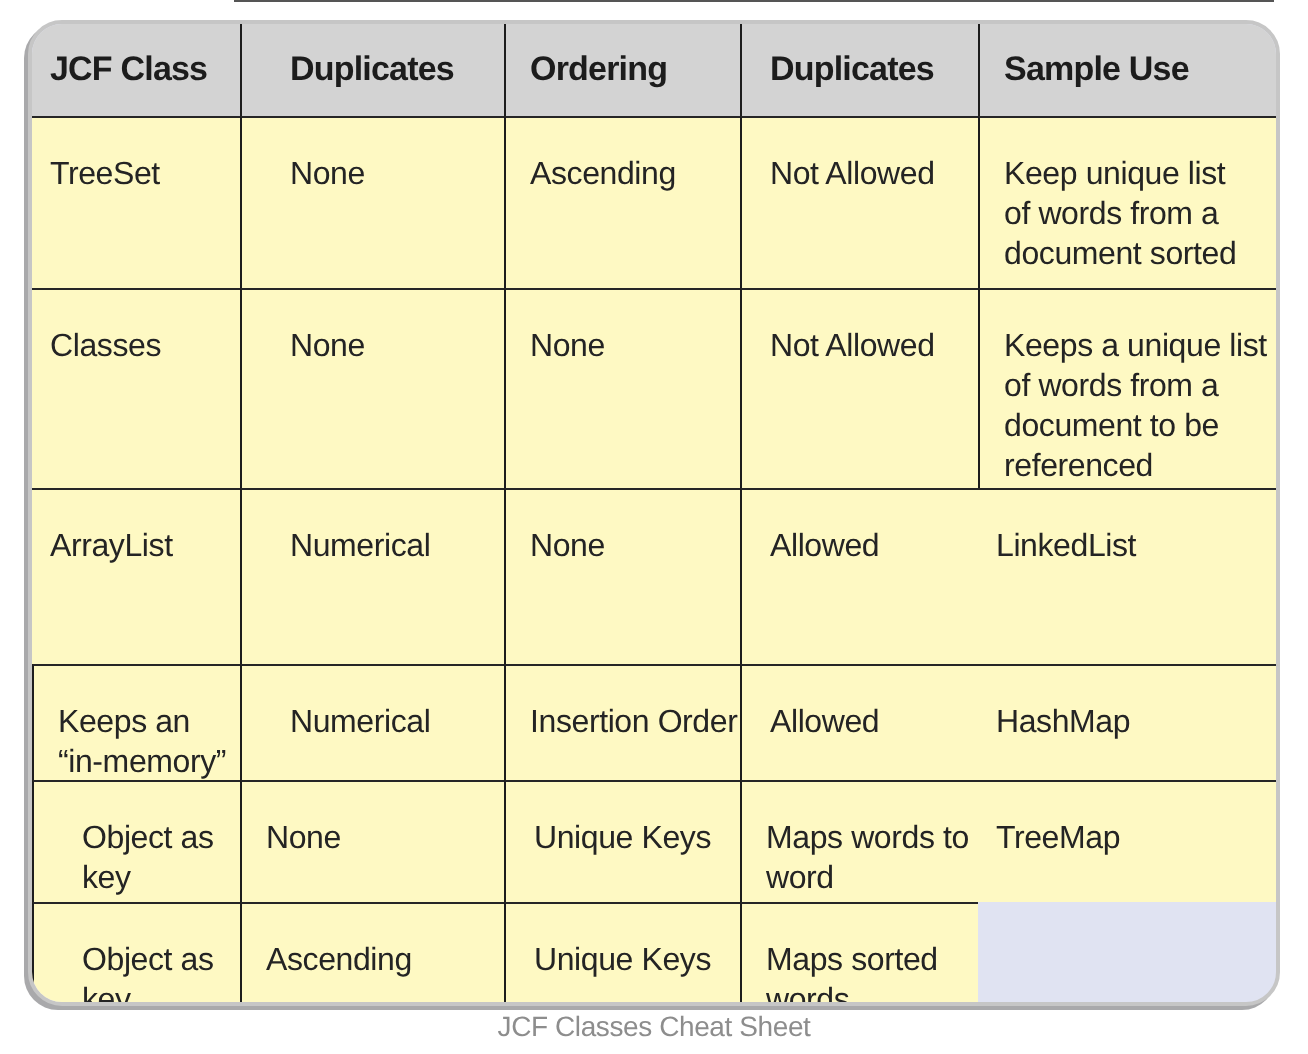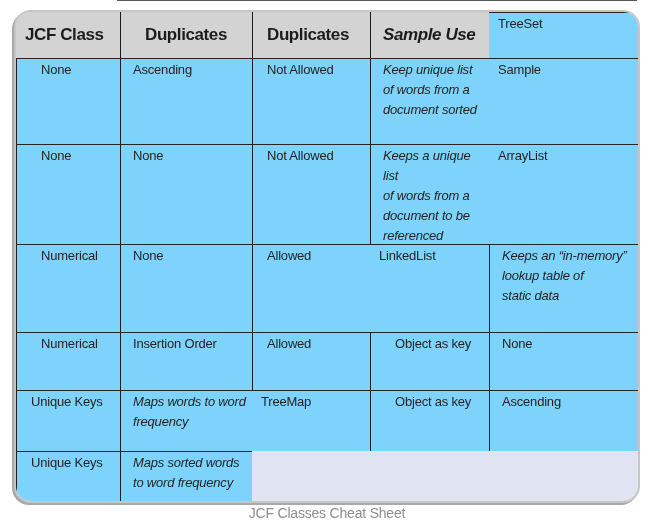--- a/index.html
+++ b/index.html
@@ -23,66 +23,67 @@
     box-shadow: -2px 2px 0 #a9a9ab;
     overflow: hidden;
   }
 
   .grid {
     display: grid; width: 622px; height: 489px;
     grid-template-columns: 104px 132px 118px 119px 149px;
     grid-template-rows: 46px 86px 100px 88px 58px 61px 50px;
   }
 
-  .cell { background: #7dd3fc; color: #242424; font-size: 13px; line-height: 20px;
-          letter-spacing: -0.2px; padding-top: 1px; white-space: pre-line; }
+  .cell { background: #fef9c3; color: #242424; font-size: 16px; line-height: 20px;
+          letter-spacing: -0.2px; padding-top: 19px; white-space: pre-line; }
   .th   { background: #d3d3d3; color: #1c1c1c; font-weight: bold; font-size: 17px;
           letter-spacing: -0.4px; display: flex; align-items: center; padding-top: 0;
           white-space: nowrap; }
 
   
   .vline { border-left: 1.4px solid #1d1d1d; }
   
   .hline { border-top: 1.4px solid #262626; }
 
   
   .c1 { padding-left: 9px; }
   .c2 { padding-left: 24px; }
   .c3 { padding-left: 12px; }
   .c4 { padding-left: 14px; }
-  .c5 { padding-left: 12px; font-style: italic; }
+  .c5 { padding-left: 12px; }
 
   .caption {
     position: absolute; left: 0; top: 505px; width: 654px;
     text-align: center; color: #8d8d8d; font-size: 14px; letter-spacing: -0.2px;
   }
 </style>
 </head>
 <body>
 
 <div class="stage">
   <div class="top-rule"></div>
 
   <div class="sheet">
     <div class="grid">
 
       <div class="cell th c1">JCF Class</div>
       <div class="cell th c2 vline">Duplicates</div>
+      <div class="cell th c3 vline">Ordering</div>
       <div class="cell th c4 vline">Duplicates</div>
       <div class="cell th c5 vline">Sample Use</div>
 
       <div class="cell c1 hline">TreeSet</div>
       <div class="cell c2 hline vline">None</div>
       <div class="cell c3 hline vline">Ascending</div>
       <div class="cell c4 hline vline">Not Allowed</div>
       <div class="cell c5 hline vline">Keep unique list
 of words from a
 document sorted</div>
 
-      <div class="cell c1 hline">Sample</div>
+      <div class="cell c1 hline">Classes</div>
       <div class="cell c2 hline vline">None</div>
       <div class="cell c3 hline vline">None</div>
       <div class="cell c4 hline vline">Not Allowed</div>
       <div class="cell c5 hline vline">Keeps a unique list
 of words from a
 document to be
 referenced frequently</div>
 
       <div class="cell c1 hline">ArrayList</div>
       <div class="cell c2 hline vline">Numerical</div>
@@ -90,20 +91,21 @@
       <div class="cell c4 hline vline">Allowed</div>
       <div class="cell c1 hline">LinkedList</div>
 
       <div class="cell c5 hline vline">Keeps an “in-memory”
 lookup table of
 static data</div>
       <div class="cell c2 hline vline">Numerical</div>
       <div class="cell c3 hline vline">Insertion Order</div>
       <div class="cell c4 hline vline">Allowed</div>
 
+      <div class="cell c1 hline">HashMap</div>
       <div class="cell c2 hline vline">Object as key</div>
       <div class="cell c3 hline vline">None</div>
       <div class="cell c4 hline vline">Unique Keys</div>
       <div class="cell c5 hline vline">Maps words to word
 frequency</div>
 
       <div class="cell c1 hline">TreeMap</div>
       <div class="cell c2 hline vline">Object as key</div>
       <div class="cell c3 hline vline">Ascending</div>
       <div class="cell c4 hline vline">Unique Keys</div>

